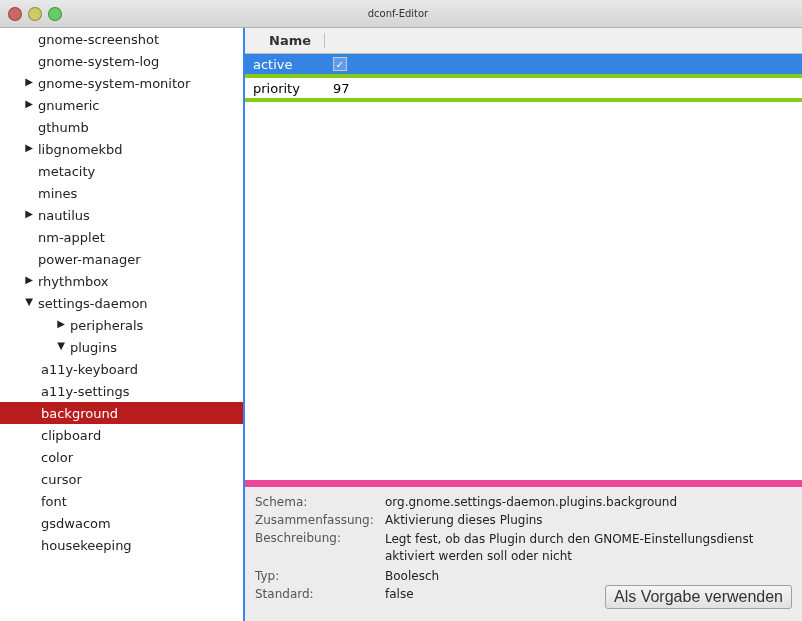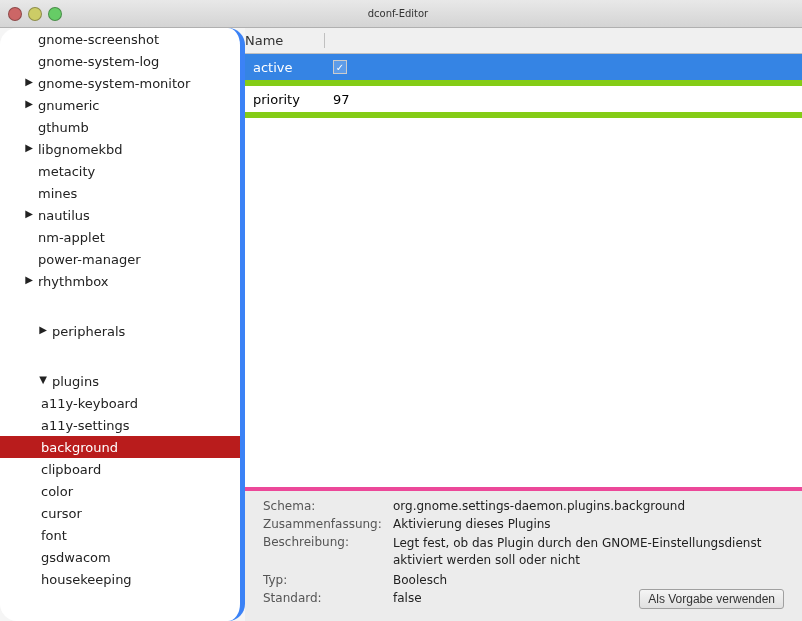--- a/index.html
+++ b/index.html
@@ -52,41 +52,40 @@
       display: flex;
       height: 593px;
       background: #f5f5f5;
     }
 
     
     .tree-panel {
       width: 245px;
       min-width: 245px;
       background: #ffffff;
-      border-right: 5px solid #3b82f6;
+      border-right: 2px solid #3b82f6;
       overflow-y: auto;
       overflow-x: hidden;
-      border-radius: 17px;
     }
     .tree-panel::-webkit-scrollbar { width: 8px; }
     .tree-panel::-webkit-scrollbar-thumb { background: #bbb; border-radius: 4px; }
     .tree-panel::-webkit-scrollbar-track { background: #f0f0f0; }
 
     .tree-item {
       display: flex;
       align-items: center;
       padding: 3px 6px 3px 8px;
       cursor: pointer;
       white-space: nowrap;
       color: #222;
       min-height: 22px;
     }
     .tree-item.selected { background: #b91c1c; color: white; }
     .tree-item.indent-1 { padding-left: 22px; }
-    .tree-item.indent-2 { padding-left: 36px; margin-top: 28px; }
+    .tree-item.indent-2 { padding-left: 54px; }
     .tree-item.indent-3 { padding-left: 25px; }
 
     .tree-arrow {
       display: inline-block;
       width: 14px;
       height: 14px;
       margin-right: 2px;
       text-align: center;
       font-size: 10px;
       flex-shrink: 0;
@@ -104,55 +103,55 @@
     }
 
     
     .table-header {
       display: flex;
       background: #f0f0f0;
       border-bottom: 1px solid #c0c0c0;
       height: 26px;
       align-items: center;
     }
-    .col-name { width: 80px; padding: 0 0; font-weight: normal; color: #333; border-right: 1px solid #c0c0c0; }
+    .col-name { width: 80px; padding: 0 24px; font-weight: bold; color: #333; border-right: 1px solid #c0c0c0; }
     .col-value { padding: 0 8px; font-weight: normal; color: #333; margin-top: 36px; }
 
     
     .table-body {
       flex: 1;
       overflow-y: auto;
     }
     .table-row {
       display: flex;
       align-items: center;
-      height: 32px;
-      border-bottom: 6px solid #84cc16;
+      height: 24px;
+      border-bottom: 4px solid #84cc16;
     }
     .table-row.selected { background: #3584e4; color: white; }
     .table-row .cell-name { width: 80px; padding: 0 8px; }
     .table-row .cell-value { padding: 0 8px; display: flex; align-items: center; gap: 6px; }
 
     .checkbox-icon {
       width: 14px;
       height: 14px;
       border: 1px solid #666;
       background: white;
       display: inline-flex;
       align-items: center;
       justify-content: center;
       font-size: 10px;
     }
     .table-row.selected .checkbox-icon { border-color: #ccc; background: rgba(255,255,255,0.2); color: white; }
 
     
     .info-panel {
-      border-top: 4px solid #ec4899;
+      border-top: 7px solid #ec4899;
       background: #ececec;
-      padding: 8px 18px;
+      padding: 8px 10px;
       font-size: 12px;
       color: #333;
     }
     .info-row {
       display: flex;
       margin-bottom: 4px;
       align-items: flex-start;
     }
     .info-label {
       min-width: 130px;
@@ -167,21 +166,21 @@
       line-height: 1.4;
     }
     .reset-btn {
       float: right;
       margin-top: -2px;
       padding: 2px 8px;
       background: linear-gradient(to bottom, #f5f5f5, #e0e0e0);
       border: 1px solid #a0a0a0;
       border-radius: 3px;
       cursor: pointer;
-      font-size: 12px;
+      font-size: 16px;
       color: #333;
     }
   </style>
 </head>
 <body>
 
 <div class="titlebar">
   <div class="titlebar-controls">
     <div class="titlebar-btn btn-close"></div>
     <div class="titlebar-btn btn-min"></div>
@@ -235,20 +234,24 @@
         <span class="tree-arrow leaf"></span>
         <span>nm-applet</span>
       </div>
       <div class="tree-item indent-1">
         <span class="tree-arrow leaf"></span>
         <span>power-manager</span>
       </div>
       <div class="tree-item indent-1">
         <span class="tree-arrow collapsed"></span>
         <span>rhythmbox</span>
+      </div>
+      <div class="tree-item indent-1">
+        <span class="tree-arrow expanded"></span>
+        <span>settings-daemon</span>
       </div>
       <div class="tree-item indent-2">
         <span class="tree-arrow collapsed"></span>
         <span>peripherals</span>
       </div>
       <div class="tree-item indent-2">
         <span class="tree-arrow expanded"></span>
         <span>plugins</span>
       </div>
       <div class="tree-item indent-3">

